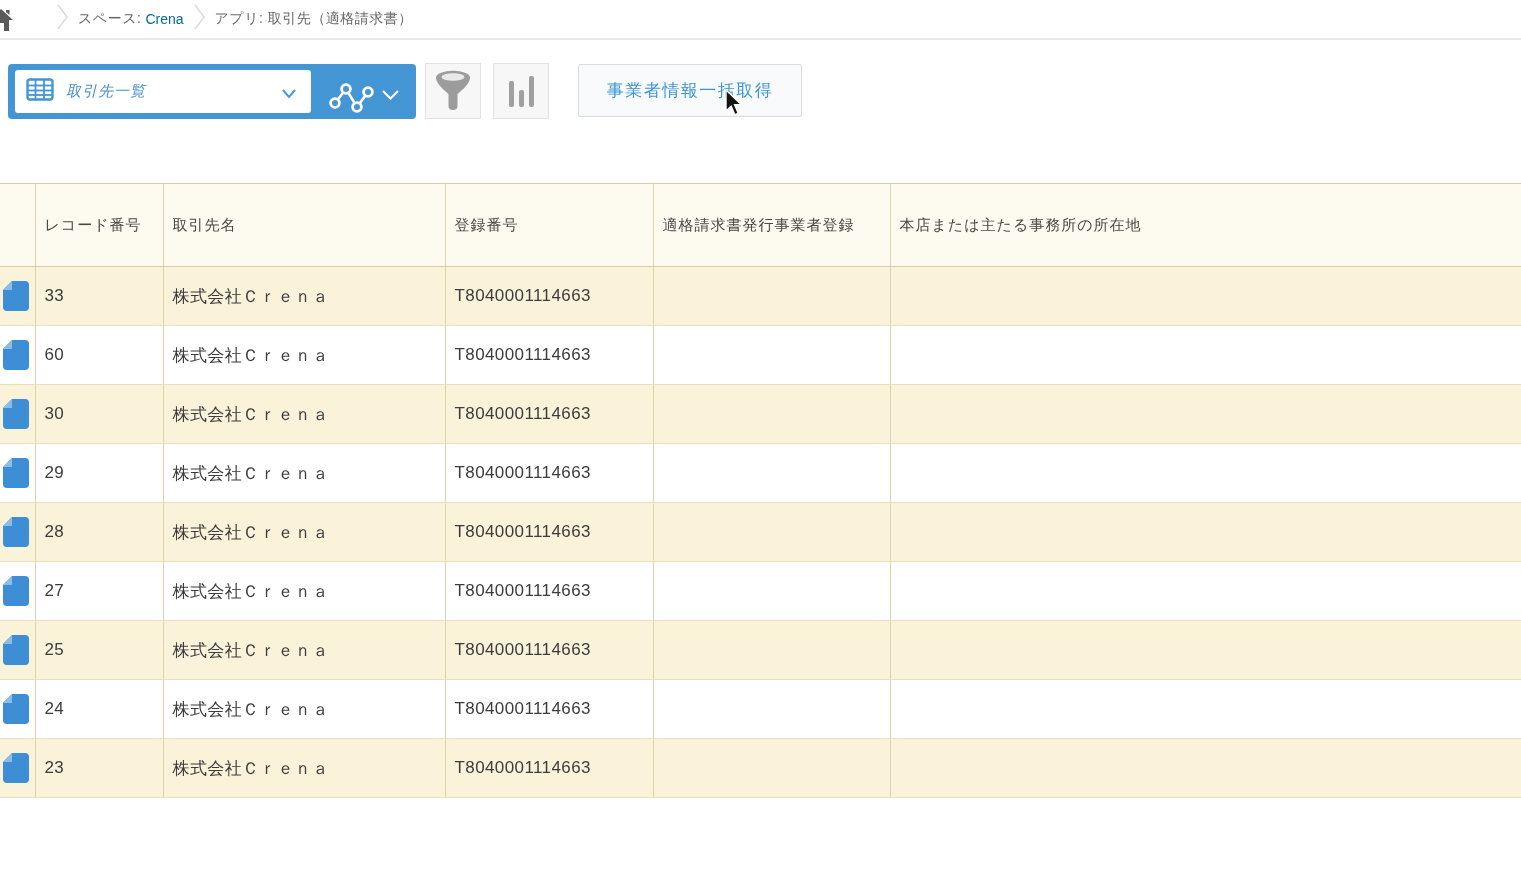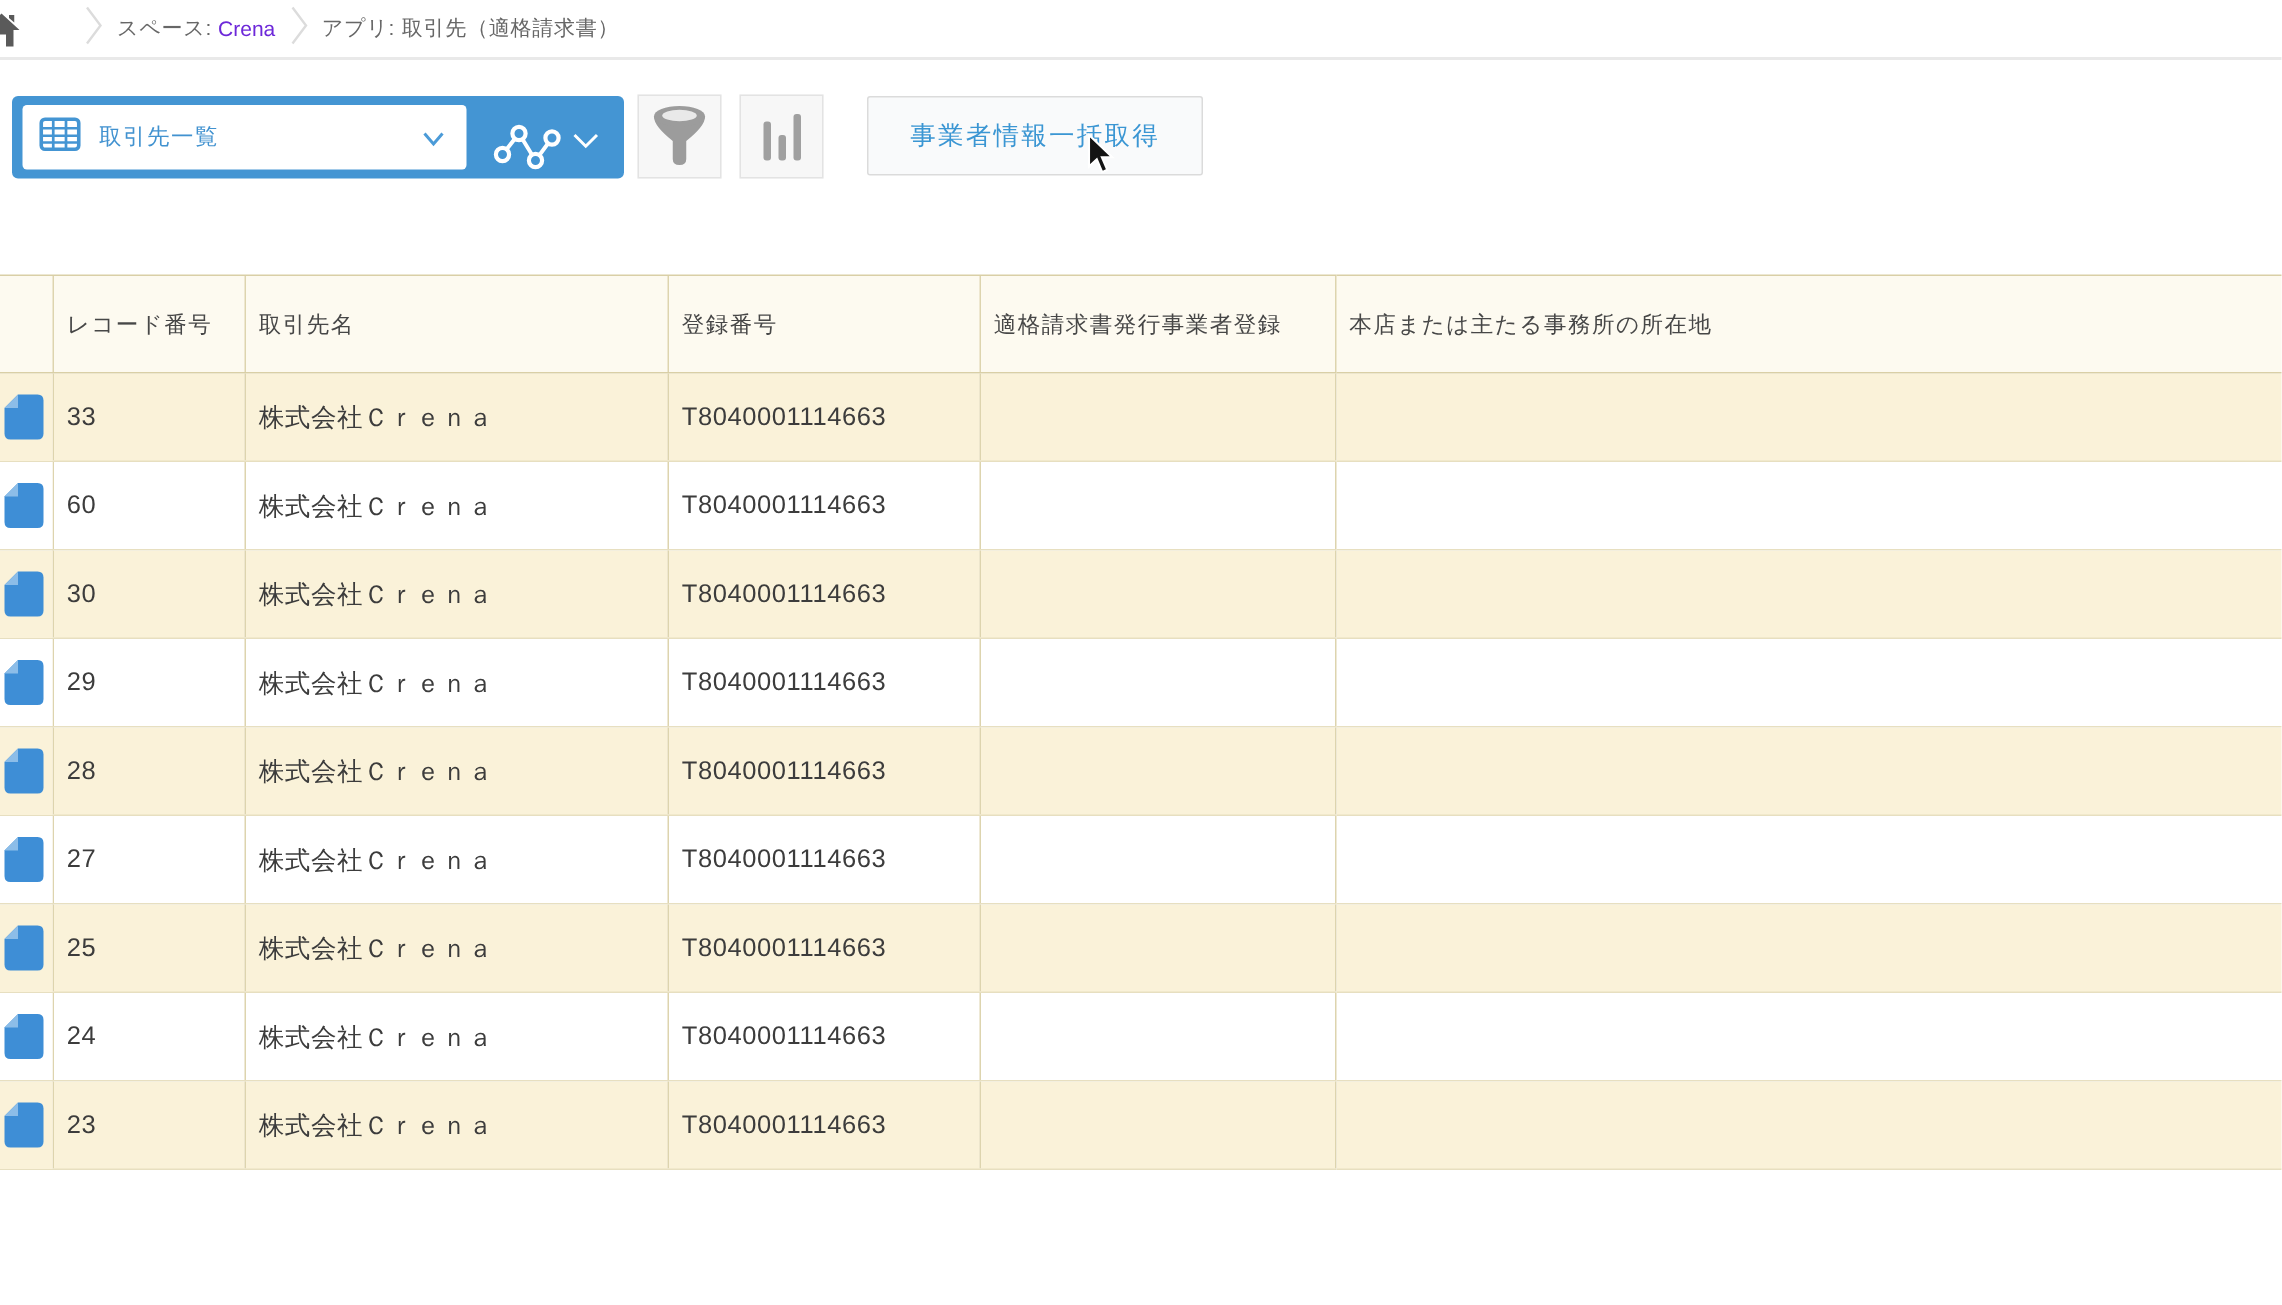--- a/index.html
+++ b/index.html
@@ -7,28 +7,28 @@
     font-family:"Liberation Sans","DejaVu Sans",sans-serif; }
 
   
   .crumb-bar { position:absolute; left:0; top:0; width:1521px; height:40px;
     background:#fff; border-bottom:2px solid #e9e9e9; }
   .crumb-inner { position:absolute; left:0; top:0; height:38px; display:flex;
     align-items:center; white-space:nowrap; }
   .home-ico { position:absolute; left:-13px; top:7px; }
   .crumb-sep { margin:0 9px; }
   .crumb-text { font-size:14px; color:#676767; letter-spacing:.5px; }
-  .crumb-link { font-size:14px; color:#6d28d9; margin-left:4px; cursor:pointer; }
+  .crumb-link { font-size:14px; color:#0369a1; margin-left:4px; cursor:pointer; }
   .crumb-first { margin-left:56px; }
 
   
   .view-switch { position:absolute; left:8px; top:64px; width:408px; height:55px;
     background:#4495d3; border-radius:4px; }
   .view-select { position:absolute; left:7px; top:6px; width:296px; height:43px;
-    background:#fff; border-radius:3px; display:flex; align-items:center; cursor:pointer; }
+    background:#fff; border-radius:3px; display:flex; align-items:center; cursor:pointer;font-style:italic; }
   .view-select .tbl-ico { margin-left:11px; }
   .view-select .view-label { margin-left:12px; font-size:15px; color:#4192d0; letter-spacing:1px; }
   .view-select .sel-chev { position:absolute; right:14px; top:15px; }
   .graph-btn { position:absolute; left:303px; top:0; width:70px; height:55px; cursor:pointer; }
   .graph-chev { position:absolute; left:373px; top:23px; cursor:pointer; }
 
   .sq-btn { position:absolute; top:63px; width:56px; height:56px; background:#f7f7f7;
     border:1px solid #e3e3e3; display:flex; align-items:center; justify-content:center; cursor:pointer; }
   .filter-btn { left:425px; }
   .chart-btn { left:493px; }
@@ -40,21 +40,21 @@
     background:#f9fafb; border:1px solid #dbdbdb; border-radius:2px;
     font-size:17px; color:#3b96d3; letter-spacing:1.5px; display:flex;
     align-items:center; justify-content:center; cursor:pointer;
     font-family:"Liberation Sans","DejaVu Sans",sans-serif; }
 
   
   .list-wrap { position:absolute; left:0; top:183px; width:1521px; }
   table.list { width:1521px; border-collapse:collapse; table-layout:fixed; }
   col.c-icon{ width:35px; } col.c-recno{ width:128px; } col.c-name{ width:282px; }
   col.c-regno{ width:208px; } col.c-qualified{ width:237px; }
-  thead th { height:65px; background:#fdfaf0; font-weight:normal; text-align:left;
+  thead th { height:83px; background:#fdfaf0; font-weight:normal; text-align:left;
     font-size:15px; color:#474747; letter-spacing:1px; padding-left:9px;
     border-top:1px solid #d9cfa6; border-bottom:1px solid #d9cfa6;
     border-left:1px solid #ddd4ae; vertical-align:middle; }
   thead th:first-child { border-left:none; }
   tbody td { height:59px; font-size:17px; color:#3c3c3c; letter-spacing:.4px;
     padding-left:9px; border-left:1px solid #ddd4ae; border-bottom:1px solid #e7dfc0;
     vertical-align:middle; overflow:hidden; white-space:nowrap; }
   tbody td:first-child { border-left:none; padding-left:0; }
   tbody tr:nth-child(odd) td { background:#faf2d9; }
   tbody tr:nth-child(even) td { background:#fff; }

